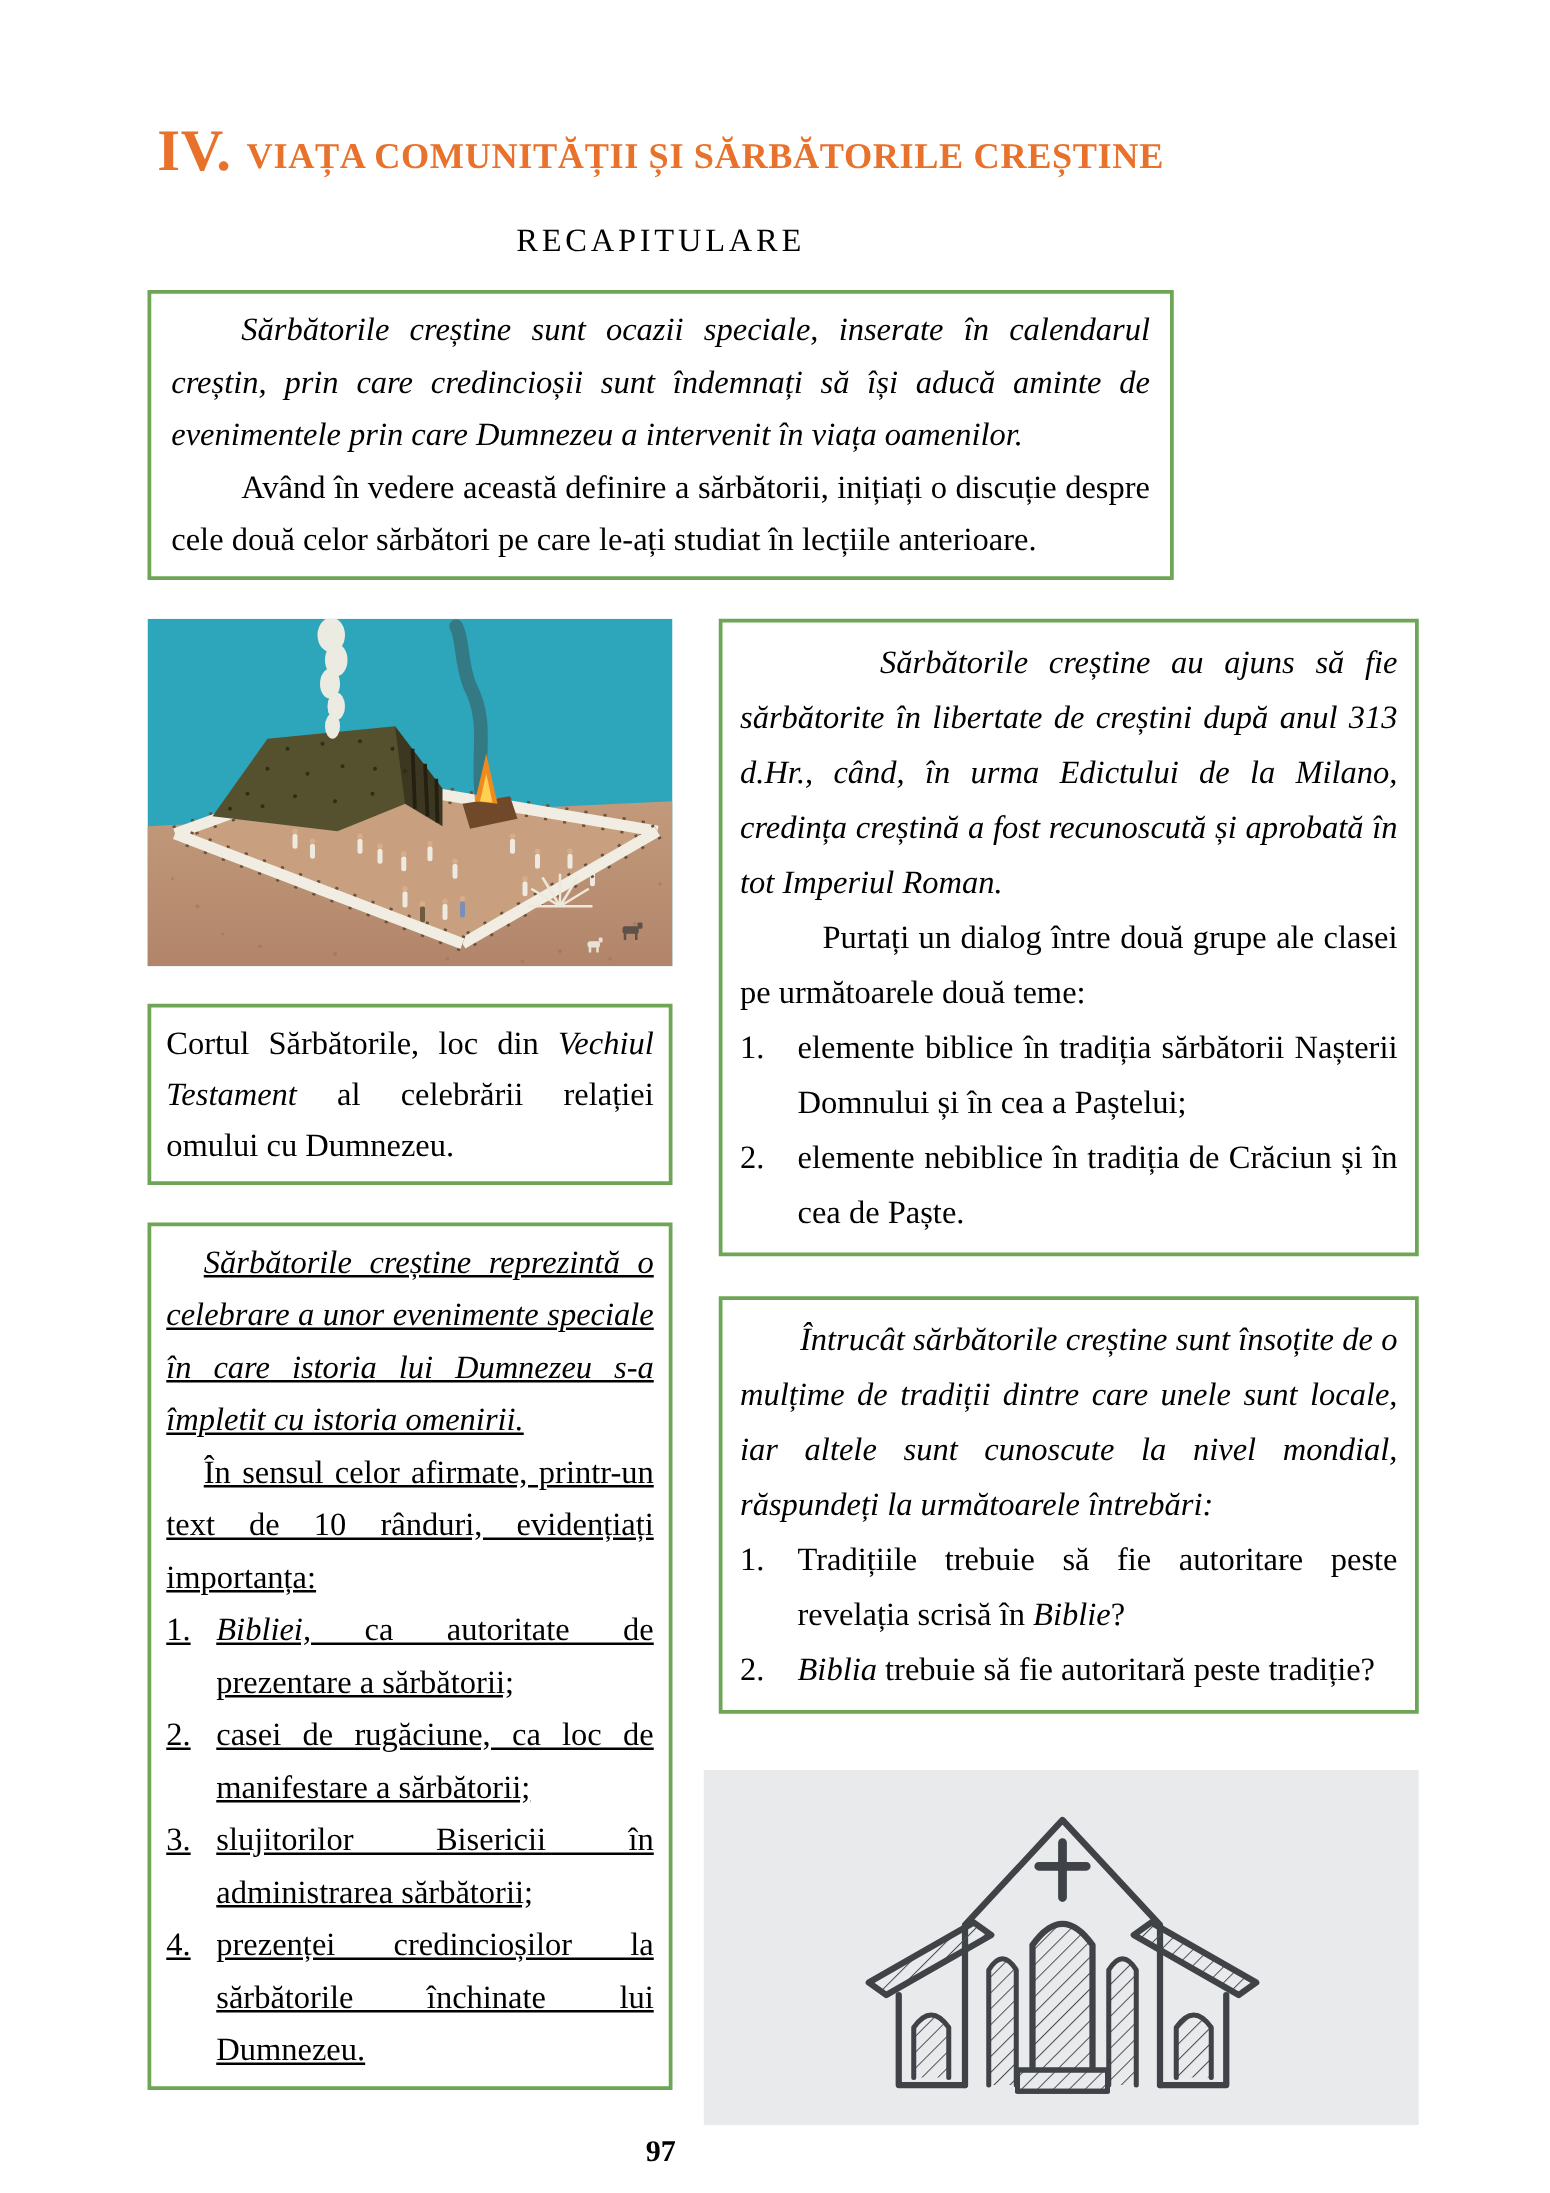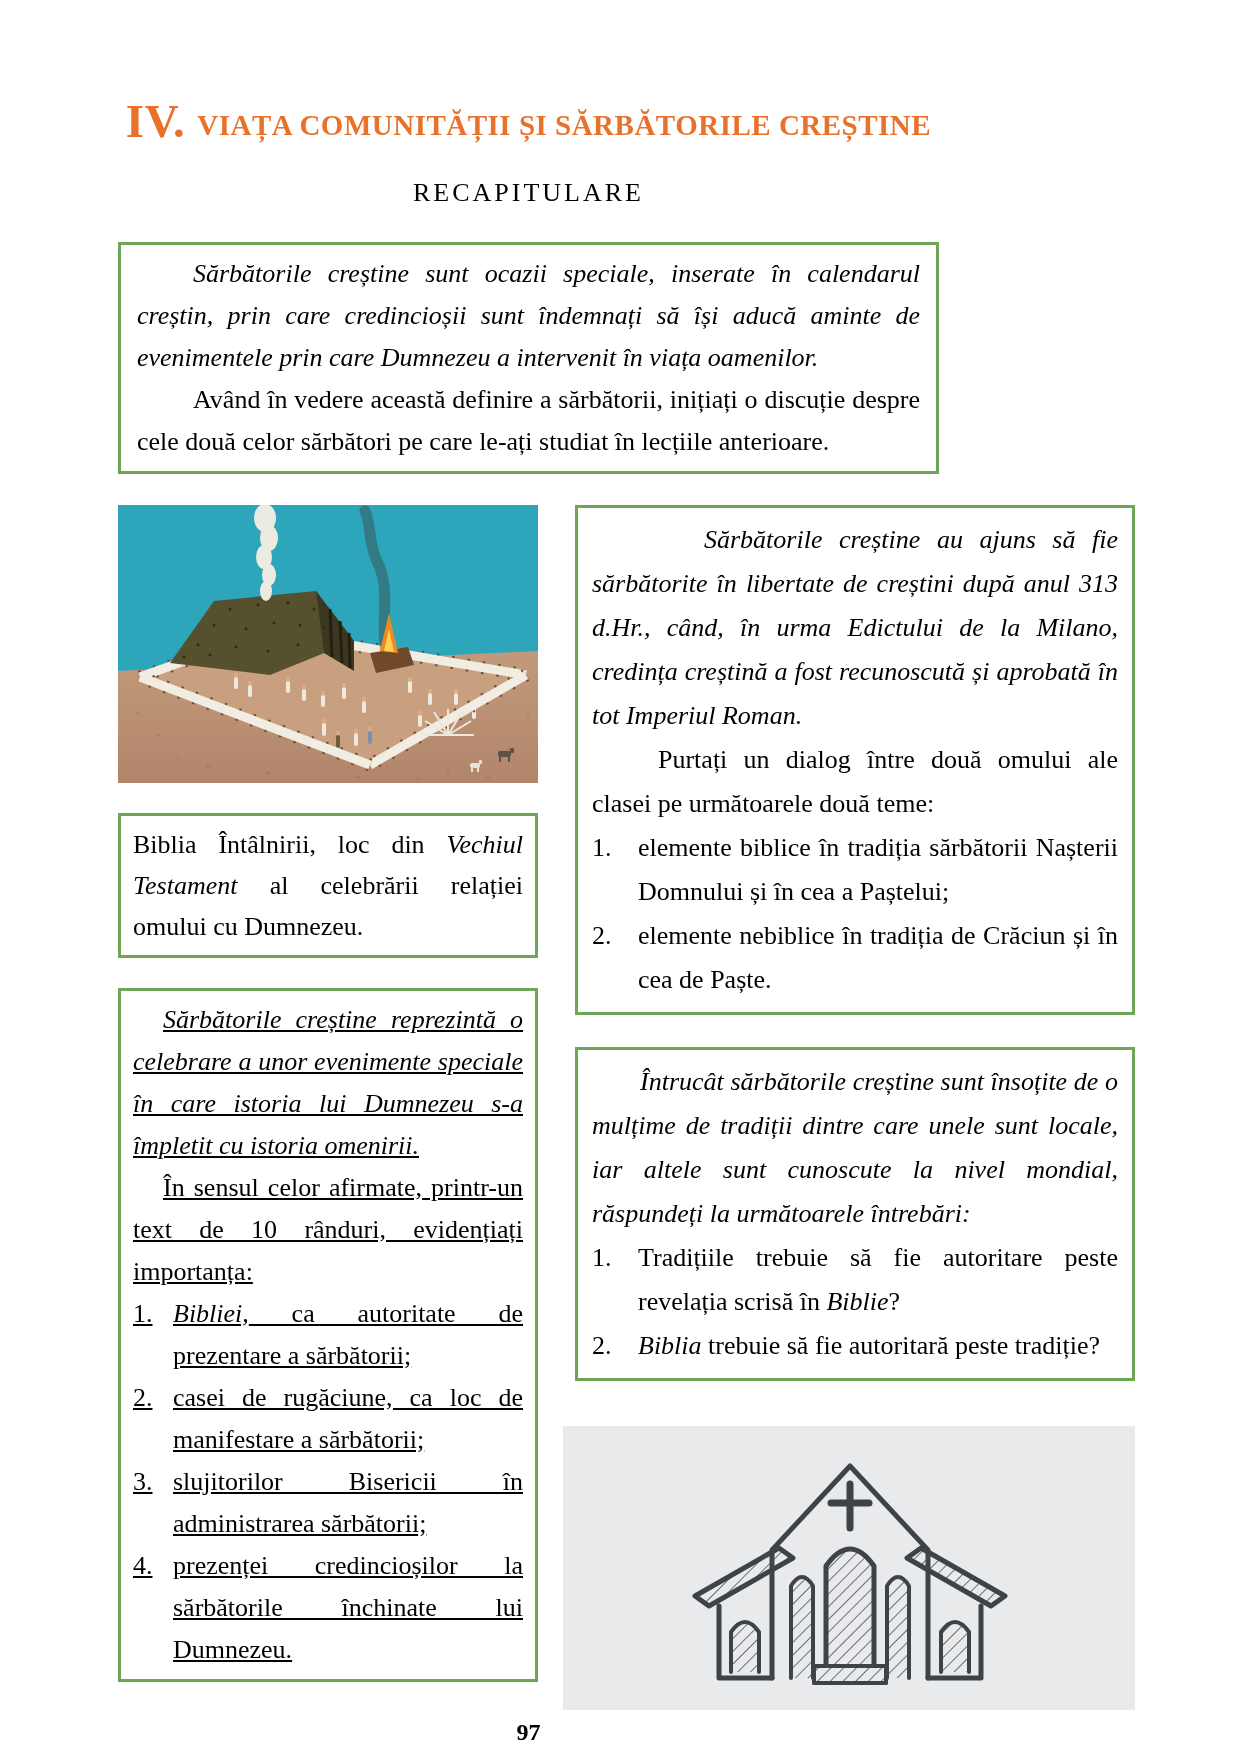--- a/index.html
+++ b/index.html
@@ -21,21 +21,21 @@
     letter-spacing:3px; margin:30px 0 16px 0; }
   
   .gbox {
     border:3px solid #6FA556;
     padding:8px 16px;
     font-size:26px; line-height:42px;
     text-align:justify;
   }
   .gbox p { margin:0; }
   .ital { font-style:italic; }
-  .intro-box { margin-top:34px; min-height:216px; }
+  .intro-box { margin-top:24px; min-height:216px; }
   .intro-box p { text-indent:56px; }
   .columns { display:flex; gap:37px; margin-top:31px; }
   .col-left  { width:420px; flex:0 0 420px; }
   .col-right { width:560px; flex:0 0 560px; }
   figure.photo { margin:0; width:420px; height:278px; line-height:0; }
   figure.photo svg { display:block; }
   .caption-box { margin-top:30px; min-height:142px; line-height:41px; padding:8px 12px; }
   .caption-box p { text-indent:0; }
   .dialog-box { min-height:446px; line-height:44px; padding:10px 14px; }
   .dialog-box .lead { text-indent:112px; }
@@ -214,21 +214,21 @@
           <g fill="#E9E2D4">
             <rect x="352" y="258" width="10" height="5" rx="2"></rect>
             <rect x="353" y="262" width="2" height="5"></rect>
               <rect x="359" y="262" width="2" height="5"></rect>
             <rect x="361" y="255" width="3" height="4" rx="1"></rect>
           </g>
         </svg>
       </figure>
 
       <div class="gbox caption-box">
-        <p><span>Biblia Întâlnirii, loc din </span><i class="ital">Vechiul Testament</i><span> al celebrării relației omului cu Dumnezeu.</span></p>
+        <p><span>Cortul Sărbătorile, loc din </span><i class="ital">Vechiul Testament</i><span> al celebrării relației omului cu Dumnezeu.</span></p>
       </div>
 
       <section class="gbox essay-box">
         <p class="ital lead">Sărbătorile creștine reprezintă o celebrare a unor evenimente speciale în care istoria lui Dumnezeu s-a împletit cu istoria omenirii.</p>
         <p class="follow">În sensul celor afirmate, printr-un text de 10 rânduri, evidențiați importanța:</p>
         <ol class="numlist">
           <li>
             <span class="num">1.</span>
             <span class="li-body"><i class="ital">Bibliei,</i><span> ca autoritate de prezentare a sărbătorii;</span></span>
           </li>
@@ -245,21 +245,21 @@
             <span class="li-body"><i class="ital"></i><span>prezenței credincioșilor la sărbătorile închinate lui Dumnezeu.</span></span>
           </li>
         </ol>
       </section>
     </div>
 
     <div class="col-right">
 
       <section class="gbox dialog-box">
         <p class="ital lead">Sărbătorile creștine au ajuns să fie sărbătorite în libertate de creștini după anul 313 d.Hr., când, în urma Edictului de la Milano, credința creștină a fost recunoscută și aprobată în tot Imperiul Roman.</p>
-        <p class="follow">Purtați un dialog între două omului ale clasei pe următoarele două teme:</p>
+        <p class="follow">Purtați un dialog între două grupe ale clasei pe următoarele două teme:</p>
         <ol class="numlist">
           <li>
             <span class="num">1.</span>
             <span class="li-body">elemente biblice în tradiția sărbătorii Nașterii Domnului și în cea a Paștelui;</span>
           </li>
           <li>
             <span class="num">2.</span>
             <span class="li-body">elemente nebiblice în tradiția de Crăciun și în cea de Paște.</span>
           </li>
         </ol>

